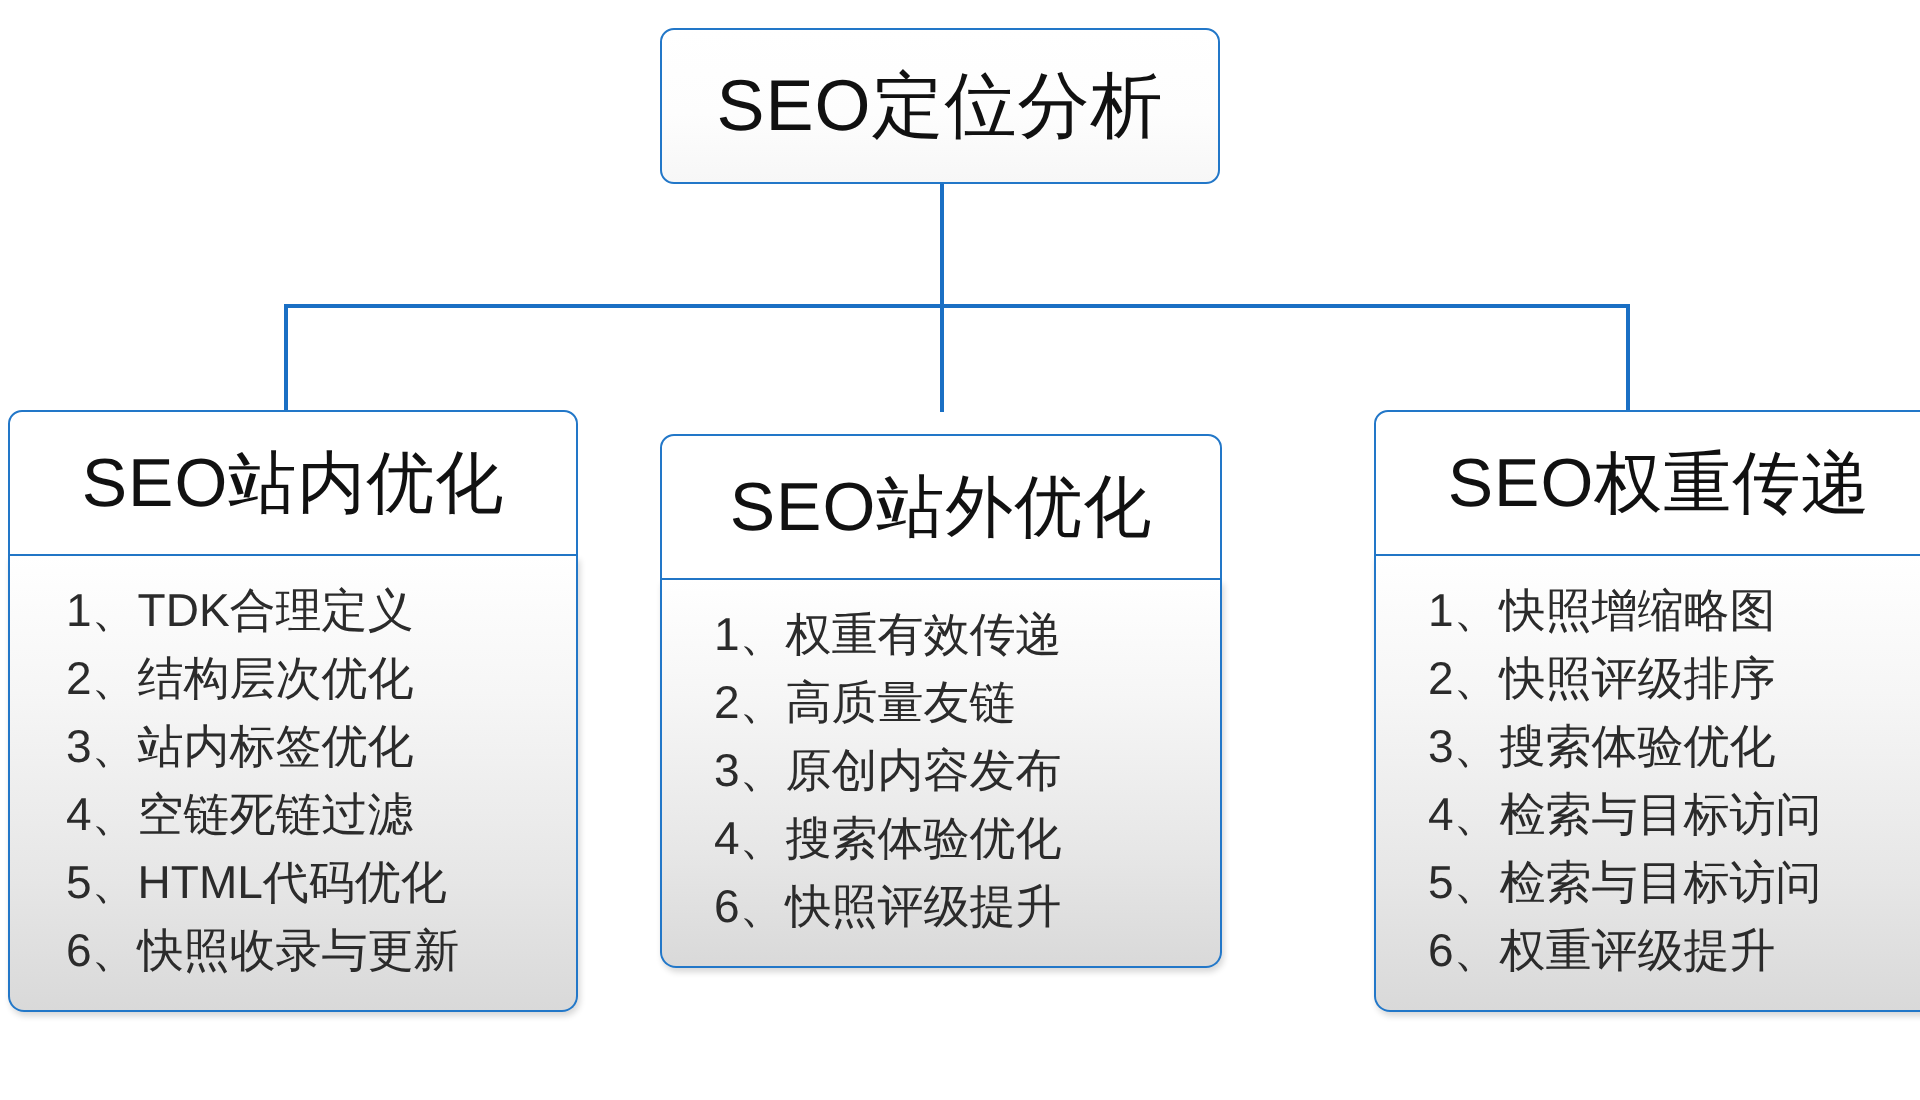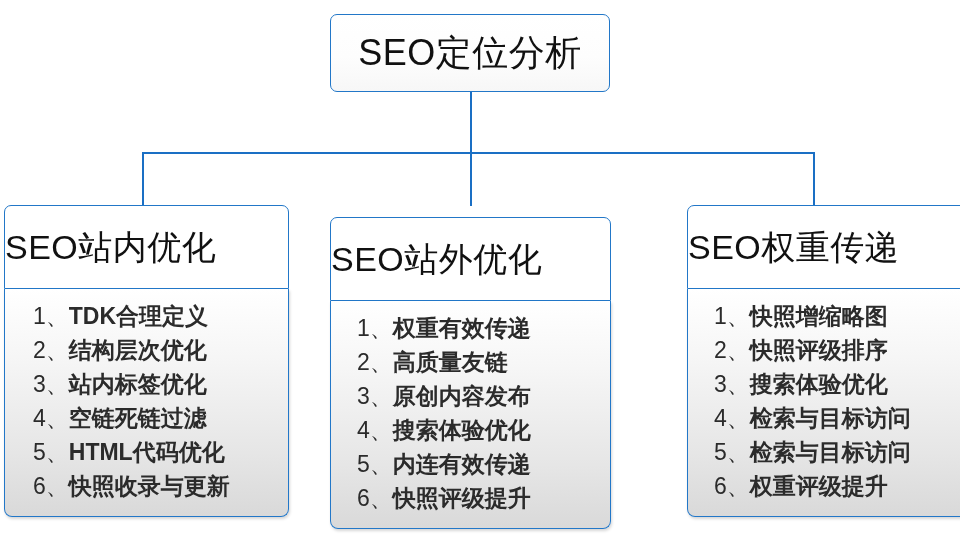--- a/index.html
+++ b/index.html
@@ -63,28 +63,28 @@
   .branch {
     position: absolute;
     top: 205px;
   }
   #branch-0 { left: 4px;   width: 285px; }
   #branch-1 { left: 330px; width: 281px; margin-top: 12px; }
   #branch-2 { left: 672px; width: 285px; margin-left: 15px; }
 
   .branch-header {
     box-sizing: border-box;
-    height: 84px;
+    height: 73px;
     border: 1.6px solid #2277c8;
     border-radius: 7px 7px 0 0;
     border-bottom: 1.6px solid #2277c8;
     background: #ffffff;
     display: flex;
     align-items: center;
-    justify-content: flex-start;
+    justify-content: center;
   }
   .branch-header .branch-title {
     font-size: 34px;
     color: #111111;
     letter-spacing: 0.5px;
     line-height: 1;
     white-space: nowrap;
   }
 
   .branch-body {
@@ -105,21 +105,21 @@
   .branch-list li {
     font-size: 23px;
     color: #2b2b2b;
     line-height: 34px;
     padding-left: 28px;
     white-space: nowrap;
   }
   #branch-1 .branch-list li { padding-left: 26px; }
   #branch-2 .branch-list li { padding-left: 26px; }
   .li-index { color: #2b2b2b; }
-  .li-text  { color: #2b2b2b; font-weight: bold; }
+  .li-text  { color: #2b2b2b; }
 </style>
 </head>
 <body>
 
 <div id="diagram">
 
   <div class="connector v" id="conn-root-drop"></div>
   <div class="connector h" id="conn-bus"></div>
   <div class="connector v" id="conn-drop-left"></div>
   <div class="connector v" id="conn-drop-mid"></div>
@@ -148,21 +148,20 @@
   <div class="branch" id="branch-1">
     <div class="branch-header">
       <span class="branch-title">SEO站外优化</span>
     </div>
     <div class="branch-body">
       <ul class="branch-list">
         <li><span class="li-index">1、</span><span class="li-text">权重有效传递</span></li>
         <li><span class="li-index">2、</span><span class="li-text">高质量友链</span></li>
         <li><span class="li-index">3、</span><span class="li-text">原创内容发布</span></li>
         <li><span class="li-index">4、</span><span class="li-text">搜索体验优化</span></li>
-        <li><span class="li-index">5、</span><span class="li-text">内连有效传递</span></li>
         <li><span class="li-index">6、</span><span class="li-text">快照评级提升</span></li>
       </ul>
     </div>
   </div>
 
   <div class="branch" id="branch-2">
     <div class="branch-header">
       <span class="branch-title">SEO权重传递</span>
     </div>
     <div class="branch-body">

